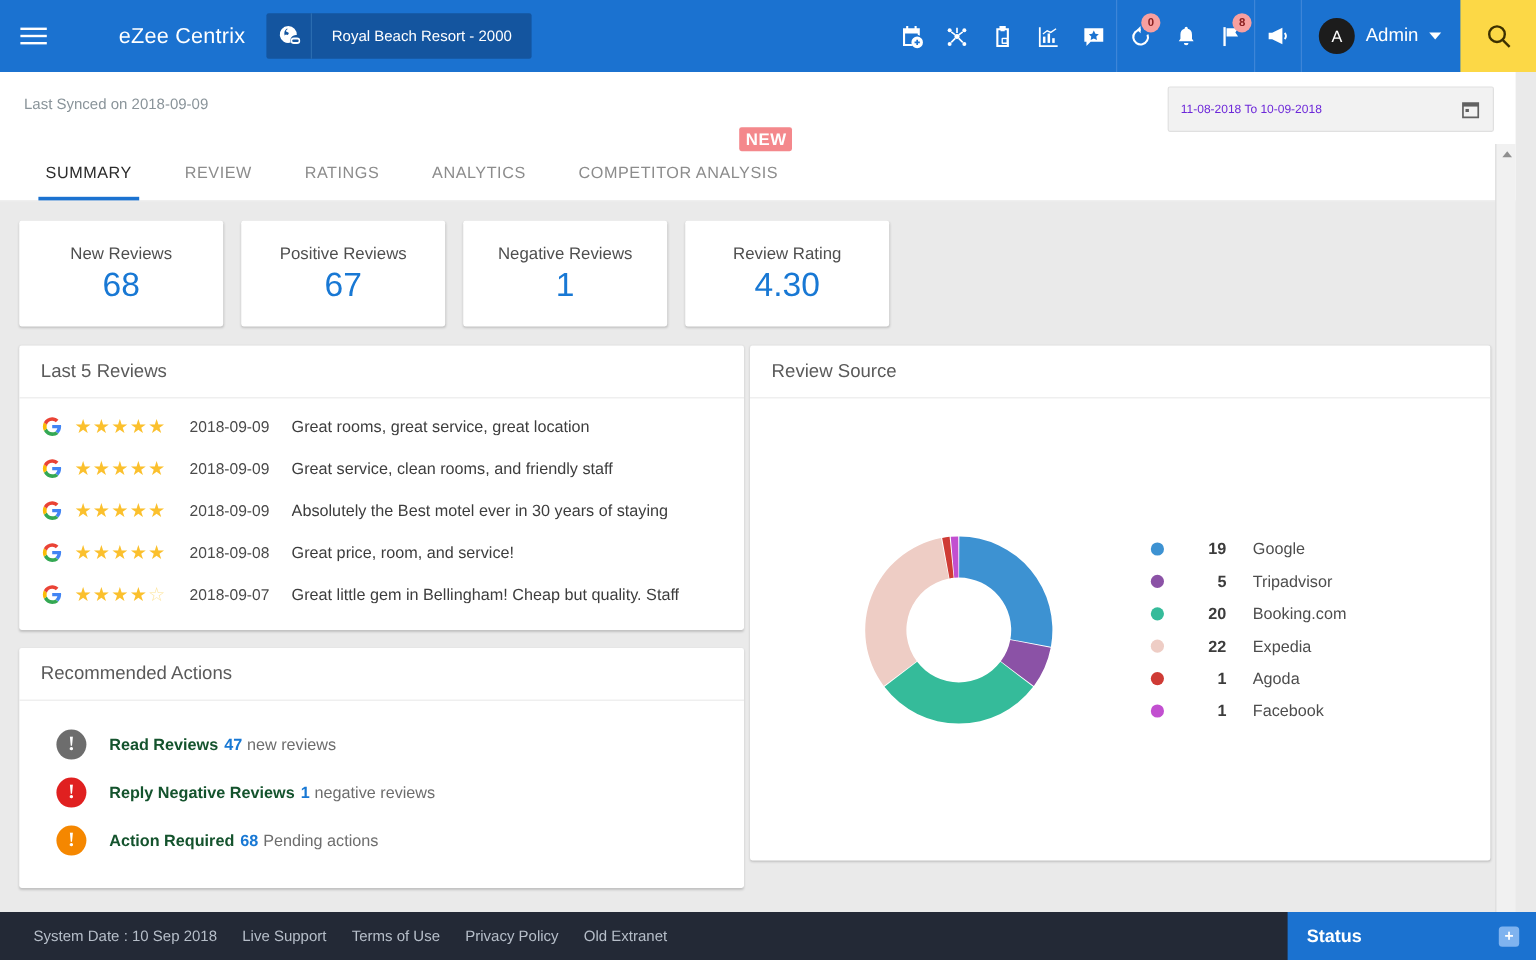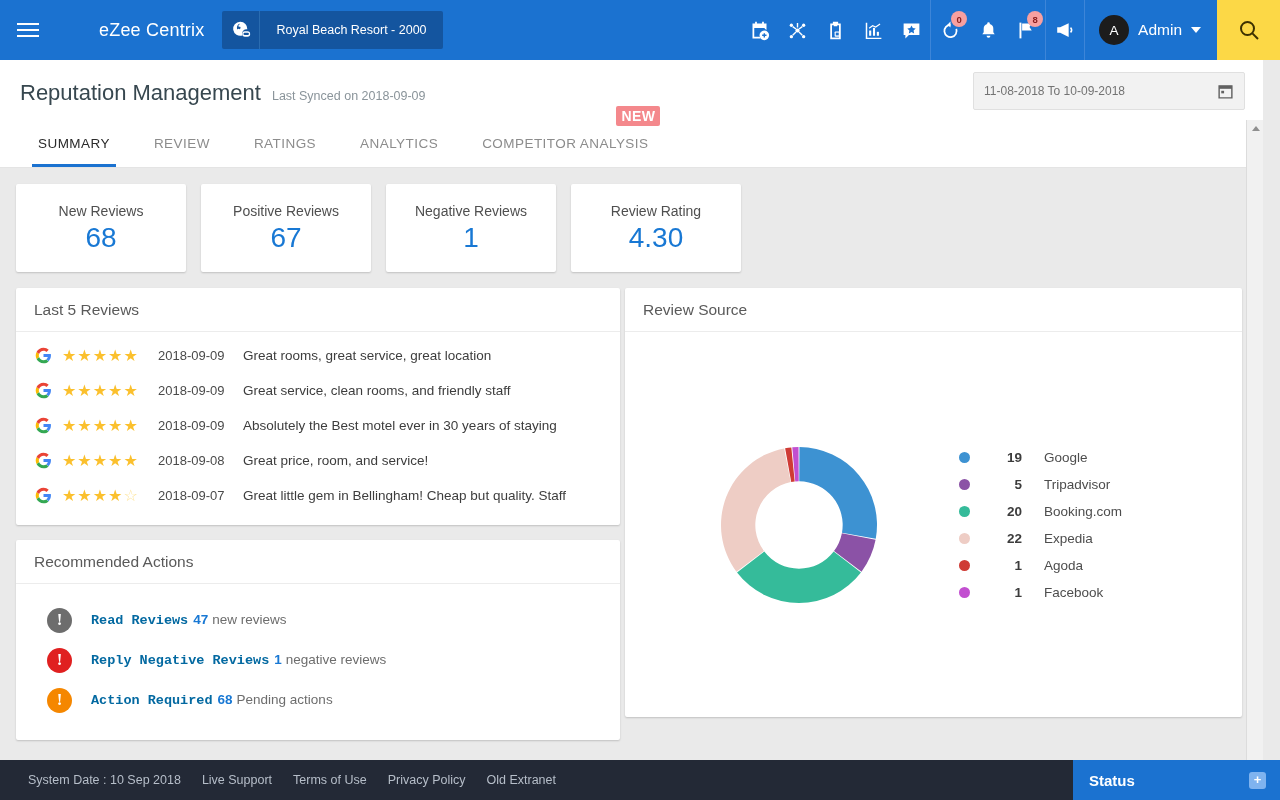--- a/index.html
+++ b/index.html
@@ -58,21 +58,21 @@
   .page-head { height: 60px; background: #fff; position: relative; }
   .page-title-row { position: absolute; left: 20px; top: 20px; display: flex; align-items: baseline; gap: 11px; }
   .page-title { font-size: 22px; color: #37474f; font-weight: normal; }
   .last-synced { font-size: 12.5px; color: #8a949a; }
 
   .daterange {
     position: absolute; right: 18px; top: 12px; width: 272px; height: 38px;
     background: #f2f2f2; border: 1px solid #e0e0e0; border-radius: 2px;
     display: flex; align-items: center; padding: 0 10px; cursor: pointer;
   }
-  .daterange .dr-text { flex: 1; font-size: 12px; color: #737373; }
+  .daterange .dr-text { flex: 1; font-size: 10px; color: #6d28d9; }
 
   
   .tabs { height: 48px; background: #fff; display: flex; align-items: stretch;
     padding-left: 16px; border-bottom: 1px solid #e4e4e4; position: relative; }
   .tab { padding: 0 22px; display: flex; align-items: center; font-size: 13.5px;
     color: #8c8c8c; letter-spacing: .45px; cursor: pointer; position: relative; }
   .tab.active { color: #2b2b2b; }
   .tab.active::after { content: ""; position: absolute; left: 16px; right: 16px;
     bottom: 0; height: 3px; background: #1b72d0; }
   .new-badge { position: absolute; top: -14px; right: 10px; background: #f4888c;
@@ -106,21 +106,21 @@
   .rev-text { font-size: 13.5px; color: #3d3d3d; white-space: nowrap; overflow: hidden; }
   .rev-list { padding: 6px 0 12px 0; }
 
   
   .act-list { padding: 16px 0 20px 0; }
   .act-row { display: flex; align-items: center; height: 40px; padding: 0 18px; }
   .act-ico { width: 25px; height: 25px; border-radius: 50%; color: #fff; font-size: 17px;
     font-weight: bold; display: flex; align-items: center; justify-content: center;
     margin-left: 13px; flex: 0 0 25px; font-family: "Liberation Serif", serif; }
   .act-body { margin-left: 19px; font-size: 13.5px; }
-  .act-title { font-weight: bold; color: #0369a1; font-family: Liberation Mono, monospace; }
+  .act-title { font-weight: bold; color: #14532d; }
   .act-count { color: #1878d4; font-weight: bold; margin-left: 5px; }
   .act-suffix { color: #6d6d6d; margin-left: 4px; }
 
   
   .chart-body { height: 385px; display: flex; align-items: center; padding: 0 14px; }
   .donut-wrap { width: 320px; display: flex; align-items: center; justify-content: center; }
   .legend { display: flex; flex-direction: column; gap: 12px; }
   .lg-row { display: flex; align-items: center; font-size: 13.5px; }
   .lg-dot { width: 11px; height: 11px; border-radius: 50%; flex: 0 0 11px; }
   .lg-val { width: 38px; text-align: right; margin-left: 14px; color: #3c3c3c; font-weight: bold; font-size: 13.5px; }
@@ -263,21 +263,20 @@
       <circle cx="10.5" cy="10.5" r="6.5"></circle>
       <path d="M15.4 15.4 21 21"></path>
     </svg>
   </div>
 </div>
 
 <div class="page">
 
   <div class="page-head">
     <div class="page-title-row">
-      <div class="page-title">Reputation Management</div>
       <div class="last-synced">Last Synced on 2018-09-09</div>
     </div>
     <div class="daterange">
       <div class="dr-text">11-08-2018 To 10-09-2018</div>
       <svg width="17" height="17" viewBox="0 0 24 24" fill="#616161">
         <path d="M3 4h18v17H3z" fill="none" stroke="#616161" stroke-width="2"></path>
         <rect x="3" y="4" width="18" height="4.2"></rect>
         <rect x="6" y="11" width="4" height="3.6"></rect>
       </svg>
     </div>

